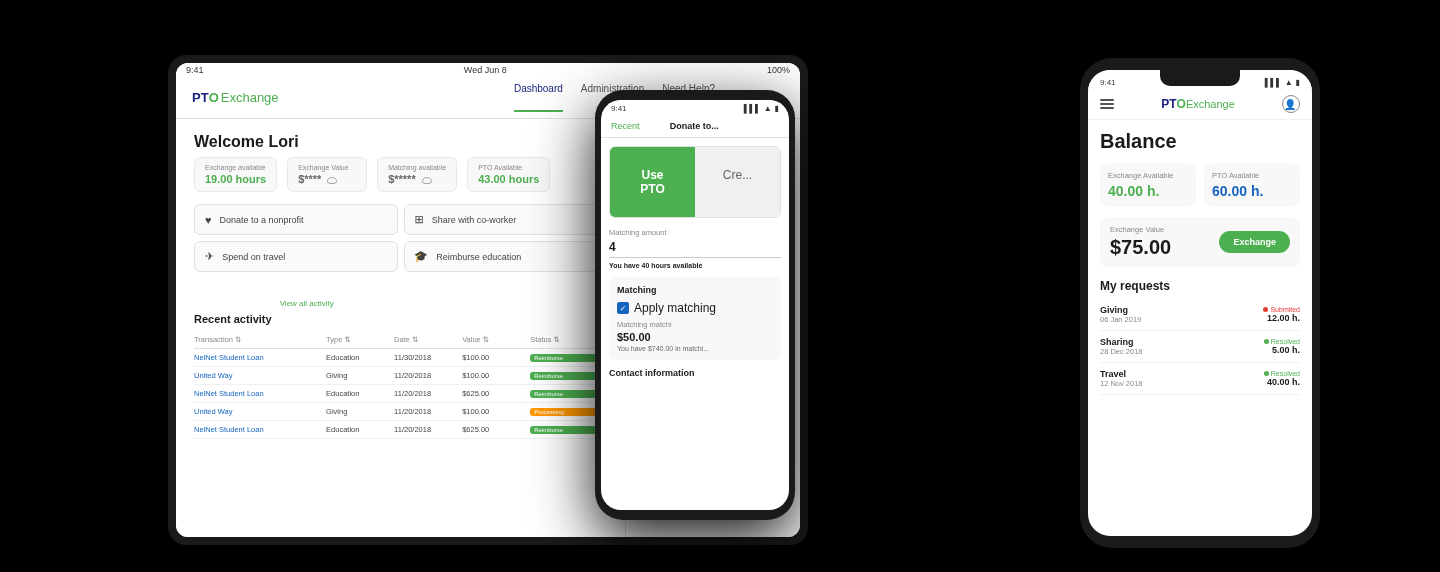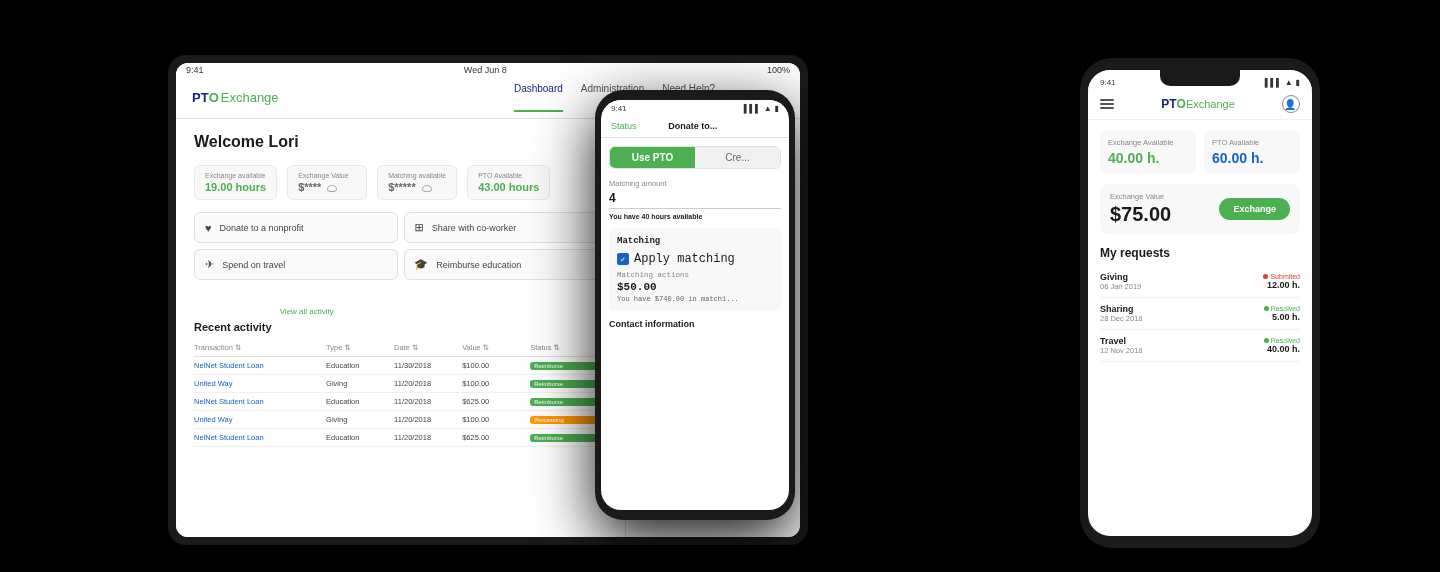--- a/index.html
+++ b/index.html
@@ -93,21 +93,21 @@
     .tablet-main {
       flex: 1;
       background: #fff;
       padding: 14px 18px;
       overflow: hidden;
     }
     .welcome-title {
       font-size: 16px;
       font-weight: 700;
       color: #1a1a1a;
-      margin-bottom: 14px;
+      margin-bottom: 6px;
     }
     .welcome-subtitle {
       font-size: 11px;
       color: #444;
       margin-bottom: 8px;
     }
     .balance-row {
       display: flex;
       gap: 10px;
       margin-bottom: 12px;
@@ -334,23 +334,23 @@
     }
     .use-pto-tabs {
       display: flex;
       margin-bottom: 10px;
       border-radius: 6px;
       overflow: hidden;
       border: 1px solid #e0e0e0;
     }
     .use-pto-tab {
       flex: 1;
-      padding: 5px;
+      padding: 21px;
       text-align: center;
-      font-size: 10px;
+      font-size: 12px;
       cursor: pointer;
       background: #f0f0f0;
       color: #666;
     }
     .use-pto-tab.active {
       background: #4caf50;
       color: #fff;
       font-weight: 600;
     }
     .donation-section {
@@ -372,21 +372,20 @@
     .field-note {
       font-size: 7px;
       color: #666;
     }
     .field-note span { font-weight: 700; color: #1a1a1a; }
     .matching-section {
       background: #f8f8f8;
       border-radius: 6px;
       padding: 8px;
       margin-bottom: 8px;
-      font-family: Liberation Mono, monospace;
     }
     .matching-title {
       font-size: 9px;
       font-weight: 700;
       color: #1a1a1a;
       margin-bottom: 6px;
     }
     .checkbox-row {
       display: flex;
       align-items: center;
@@ -782,21 +781,21 @@
   <div class="phone1-screen">
     <div class="phone-status-bar">
       <span>9:41</span>
       <div style="display:flex;gap:3px;align-items:center">
         <span>▌▌▌</span>
         <span>▲</span>
         <span>▮</span>
       </div>
     </div>
     <div class="phone1-header">
-      <span class="phone1-cancel">Status</span>
+      <span class="phone1-cancel">Recent</span>
       <span class="phone1-title">Donate to...</span>
       <span style="width:30px"></span>
     </div>
     <div class="phone1-content">
       <div class="use-pto-tabs">
         <div class="use-pto-tab active">Use PTO</div>
         <div class="use-pto-tab">Cre...</div>
       </div>
       <div class="donation-section">
         <div class="field-label">Matching amount</div>
@@ -806,21 +805,21 @@
           <span style="font-weight:700;color:#1a1a1a">40 hours</span>
           <span>available</span>
         </div>
       </div>
       <div class="matching-section">
         <div class="matching-title">Matching</div>
         <div class="checkbox-row">
           <div class="checkbox">✓</div>
           <span class="checkbox-label">Apply matching</span>
         </div>
-        <div class="matching-amount-label">Matching actions</div>
+        <div class="matching-amount-label">Matching matchi</div>
         <div class="matching-amount-value">$50.00</div>
         <div class="matching-note">You have $740.00 in matchi...</div>
       </div>
       <div class="contact-section">Contact information</div>
     </div>
   </div>
 </div>
 
 <div class="phone2">
   <div class="phone2-notch"></div>
@@ -840,20 +839,21 @@
         <div class="hamburger-line"></div>
       </div>
       <div class="phone2-logo">
         <span class="pto-t">PT</span>
           <span class="pto-o">O</span>
         <span class="exchange"> Exchange</span>
       </div>
       <div class="user-icon-circle">👤</div>
     </div>
     <div class="phone2-content">
+      <div class="balance-heading">Balance</div>
       <div class="p2-balance-grid">
         <div class="p2-balance-card">
           <div class="p2-balance-label">Exchange Available</div>
           <div class="p2-balance-value">40.00 h.</div>
         </div>
         <div class="p2-balance-card">
           <div class="p2-balance-label">PTO Available</div>
           <div class="p2-balance-value blue">60.00 h.</div>
         </div>
       </div>

